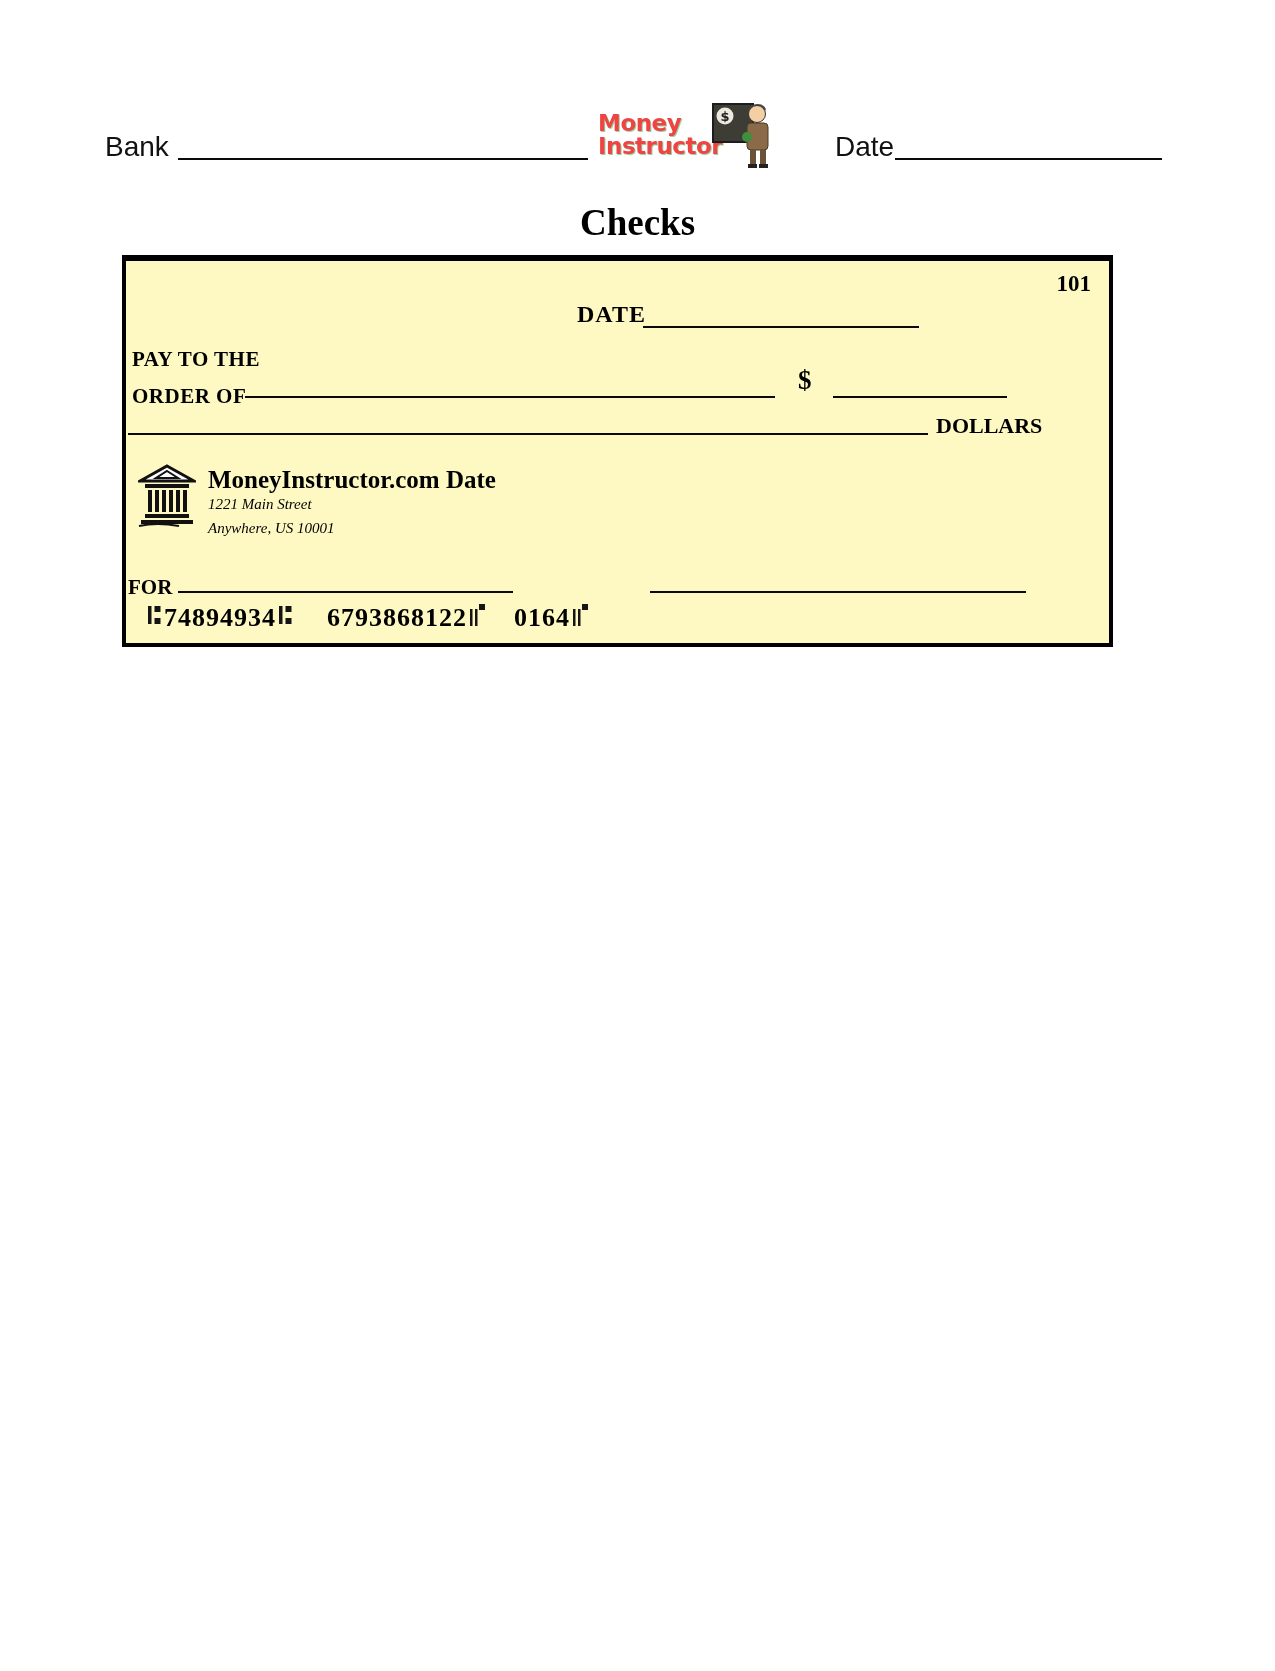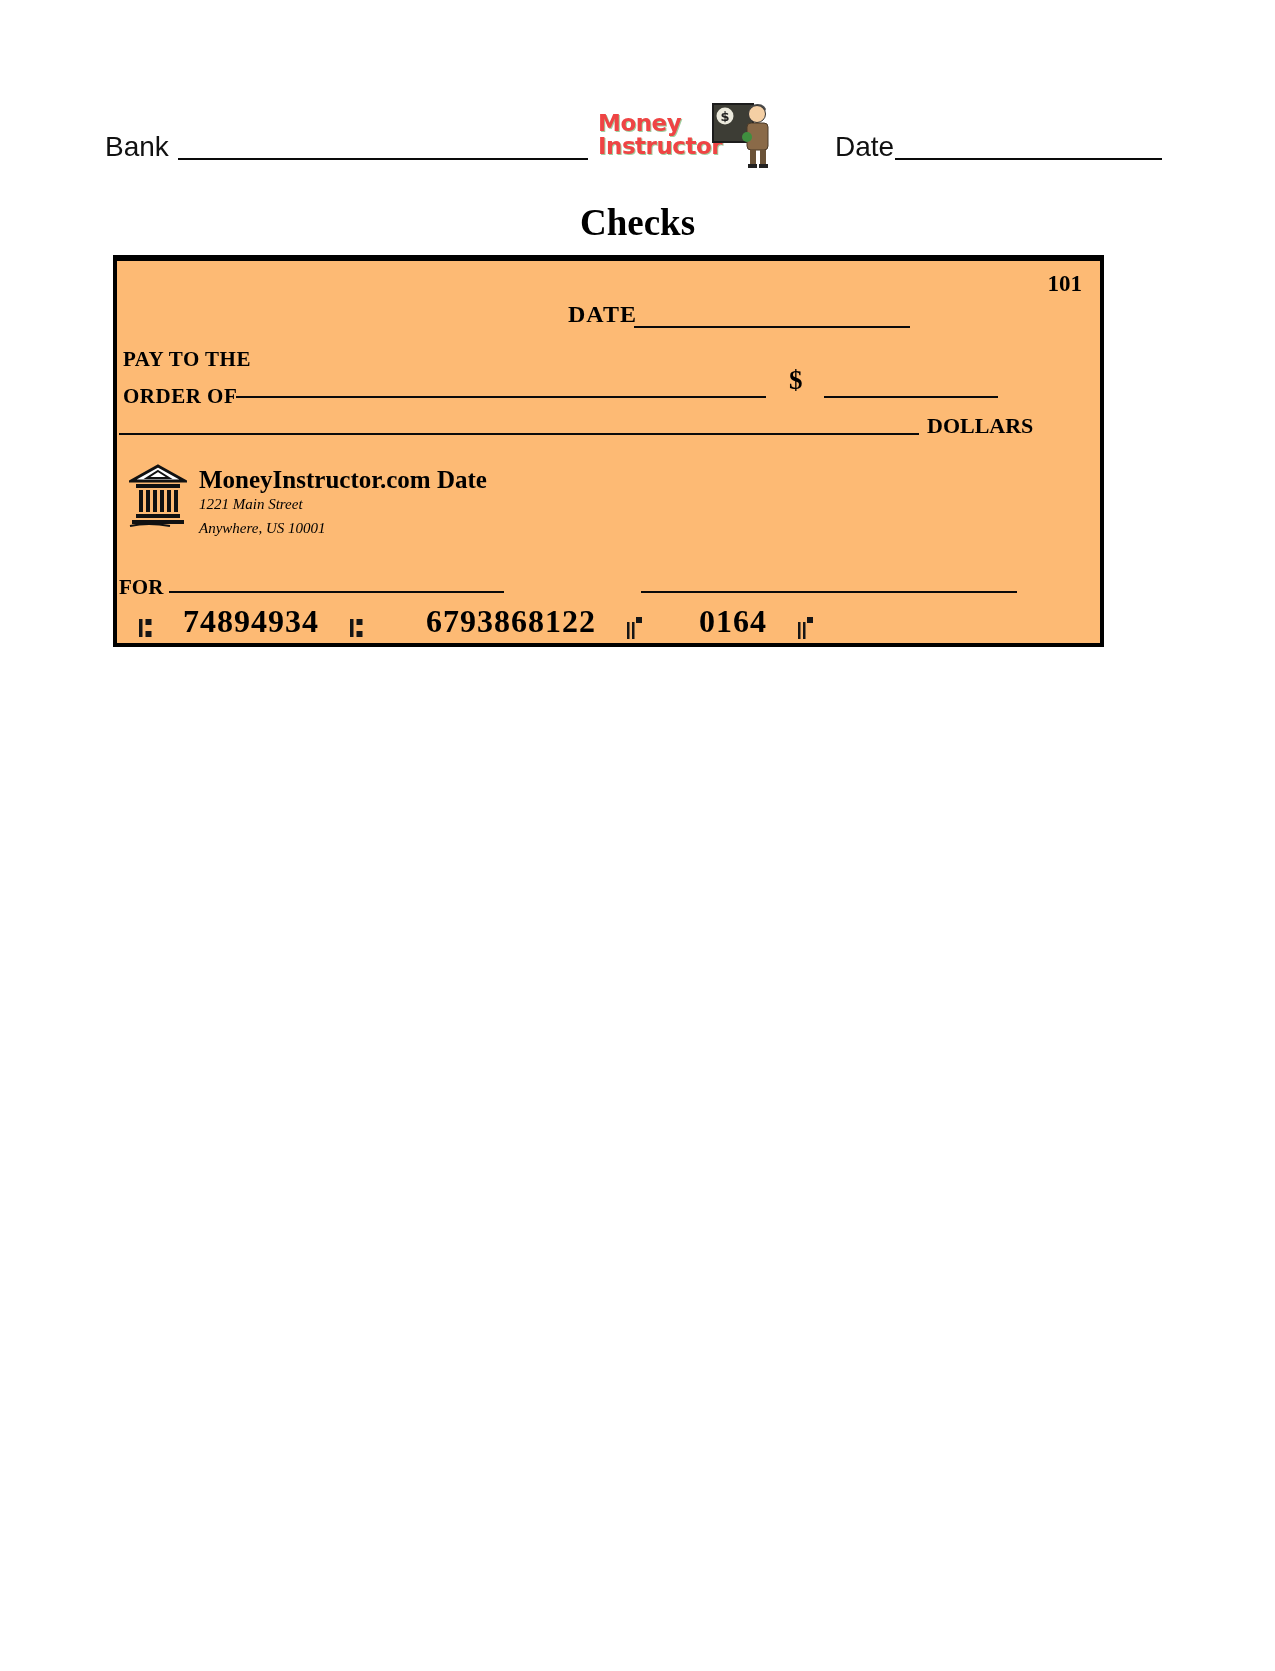--- a/index.html
+++ b/index.html
@@ -23,35 +23,35 @@
     letter-spacing:-0.5px;
     color:#ef4444;
     text-shadow:1px 1px 0 #9fce9f;
   }
   .page-title{
     width:1275px;text-align:center;
     font-size:37px;font-weight:bold;
   }
   
   .check-box{
-    position:absolute;left:113px;top:255px;
+    position:absolute;left:122px;top:255px;
     width:991px;height:392px;
     box-sizing:border-box;
     border:4px solid #000;border-top-width:6px;
-    background:#fdba74;
+    background:#fef9c3;
   }
   .check-number{font-size:23px;font-weight:bold;}
   .date-label{font-size:24px;font-weight:bold;letter-spacing:1px;}
   .payee-label{font-size:21px;font-weight:bold;letter-spacing:0.5px;}
   .currency{font-size:27px;font-weight:bold;}
   .dollars-label{font-size:22px;font-weight:bold;}
   .bank-name{font-size:25px;font-weight:bold;}
   .bank-addr{font-size:15px;font-style:italic;}
   .memo-label{font-size:21px;font-weight:bold;}
-  .micr-row{display:flex;align-items:flex-end;font-size:32px;font-weight:bold;letter-spacing:1px;gap:28px;}
+  .micr-row{display:flex;align-items:flex-start;font-size:26px;font-weight:bold;letter-spacing:1px;}
   .micr-sym{display:inline-block;margin:0 3px;}
   .micr-acct{margin-left:32px;}
   .micr-chk{margin-left:26px;}
   .footer-site{font-size:26px;}
 </style>
 </head>
 <body>
 
 <div class="page">
 

